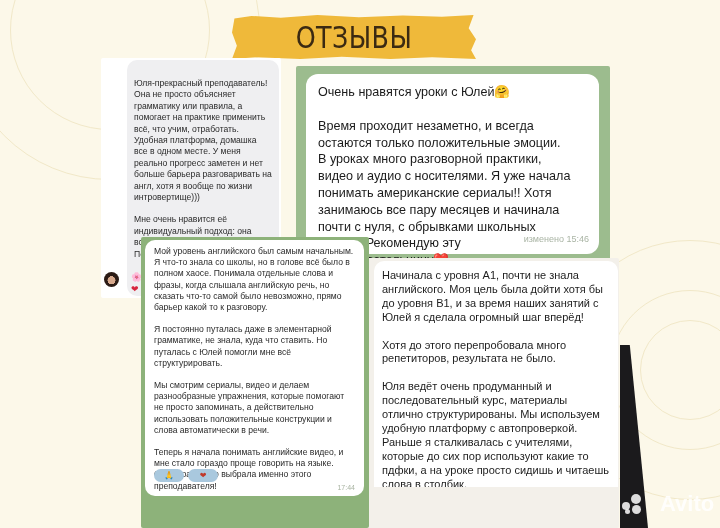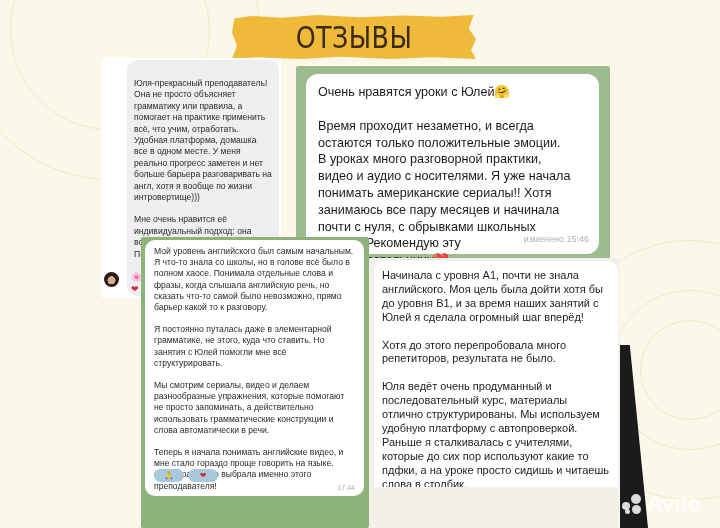--- a/index.html
+++ b/index.html
@@ -86,21 +86,21 @@
     background: #ffffff; border-radius: 10px 10px 0 0; padding: 8px 8px 0 8px;
     font-size: 11px; line-height: 13.9px; color: #1d1d1d; overflow: hidden;
   }
   .bubble4 p { margin-bottom: 13.9px; }
 
   .dark-wedge {
     position: absolute; left: 620px; top: 345px; width: 28px; height: 183px;
     background: #1b1a1c; clip-path: polygon(0 0, 35% 0, 100% 100%, 0 100%);
   }
   .avito {
-    position: absolute; left: 622px; top: 491px; display: flex; align-items: center; gap: 5px;
+    position: absolute; left: 622px; top: 491px; display: flex; align-items: center; gap: 18px;
     color: rgba(255,255,255,0.85); font-size: 22px; font-weight: bold;
   }
   .avito-dots { position: relative; width: 20px; height: 20px; }
   .avito-dots span { position: absolute; border-radius: 50%; background: rgba(255,255,255,0.85); }
 </style>
 </head>
 <body>
 
 <div class="ring" style="left:-40px;top:-120px;width:300px;height:300px;"></div>
 <div class="ring" style="left:10px;top:-70px;width:200px;height:200px;"></div>
@@ -134,22 +134,22 @@
     <p>Начинала с уровня А1, почти не знала английского. Моя цель была дойти хотя бы до уровня В1, и за время наших занятий с Юлей я сделала огромный шаг вперёд!</p>
     <p>Хотя до этого перепробовала много репетиторов, результата не было.</p>
     <p>Юля ведёт очень продуманный и последовательный курс, материалы отлично структурированы. Мы используем удобную платформу с автопроверкой. Раньше я сталкивалась с учителями, которые до сих пор используют какие то пдфки, а на уроке просто сидишь и читаешь слова в столбик.</p>
     <p>С Юлей мы говорили на английском</p>
   </div>
 </div>
 
 <div class="card3">
   <div class="bubble3">
     <p>Мой уровень английского был самым начальным. Я что-то знала со школы, но в голове всё было в полном хаосе. Понимала отдельные слова и фразы, когда слышала английскую речь, но сказать что-то самой было невозможно, прямо барьер какой то к разговору.</p>
-    <p>Я постоянно путалась даже в элементарной грамматике, не этого, куда что ставить. Но занятия с Юлей помогли мне всё структурировать.</p>
-    <p>Мы смотрим сериалы, видео и делаем разнообразные упражнения, которые помогают не просто запоминать, а действительно использовать грамматические конструкции и слова автоматически в речи.</p>
+    <p>Я постоянно путалась даже в элементарной грамматике, не знала, куда что ставить. Но путалась с Юлей помогли мне всё структурировать.</p>
+    <p>Мы смотрим сериалы, видео и делаем разнообразные упражнения, которые помогают не просто запоминать, а действительно использовать положительные конструкции и слова автоматически в речи.</p>
     <p>Теперь я начала понимать английские видео, и мне стало гораздо проще говорить на языке. Очень рада, что выбрала именно этого преподавателя!</p>
     <div class="reactions">
       <span class="pill">🙏</span>
       <span class="pill">❤</span>
     </div>
     <span class="time3">17:44</span>
   </div>
 </div>
 
 <div class="dark-wedge"></div>

